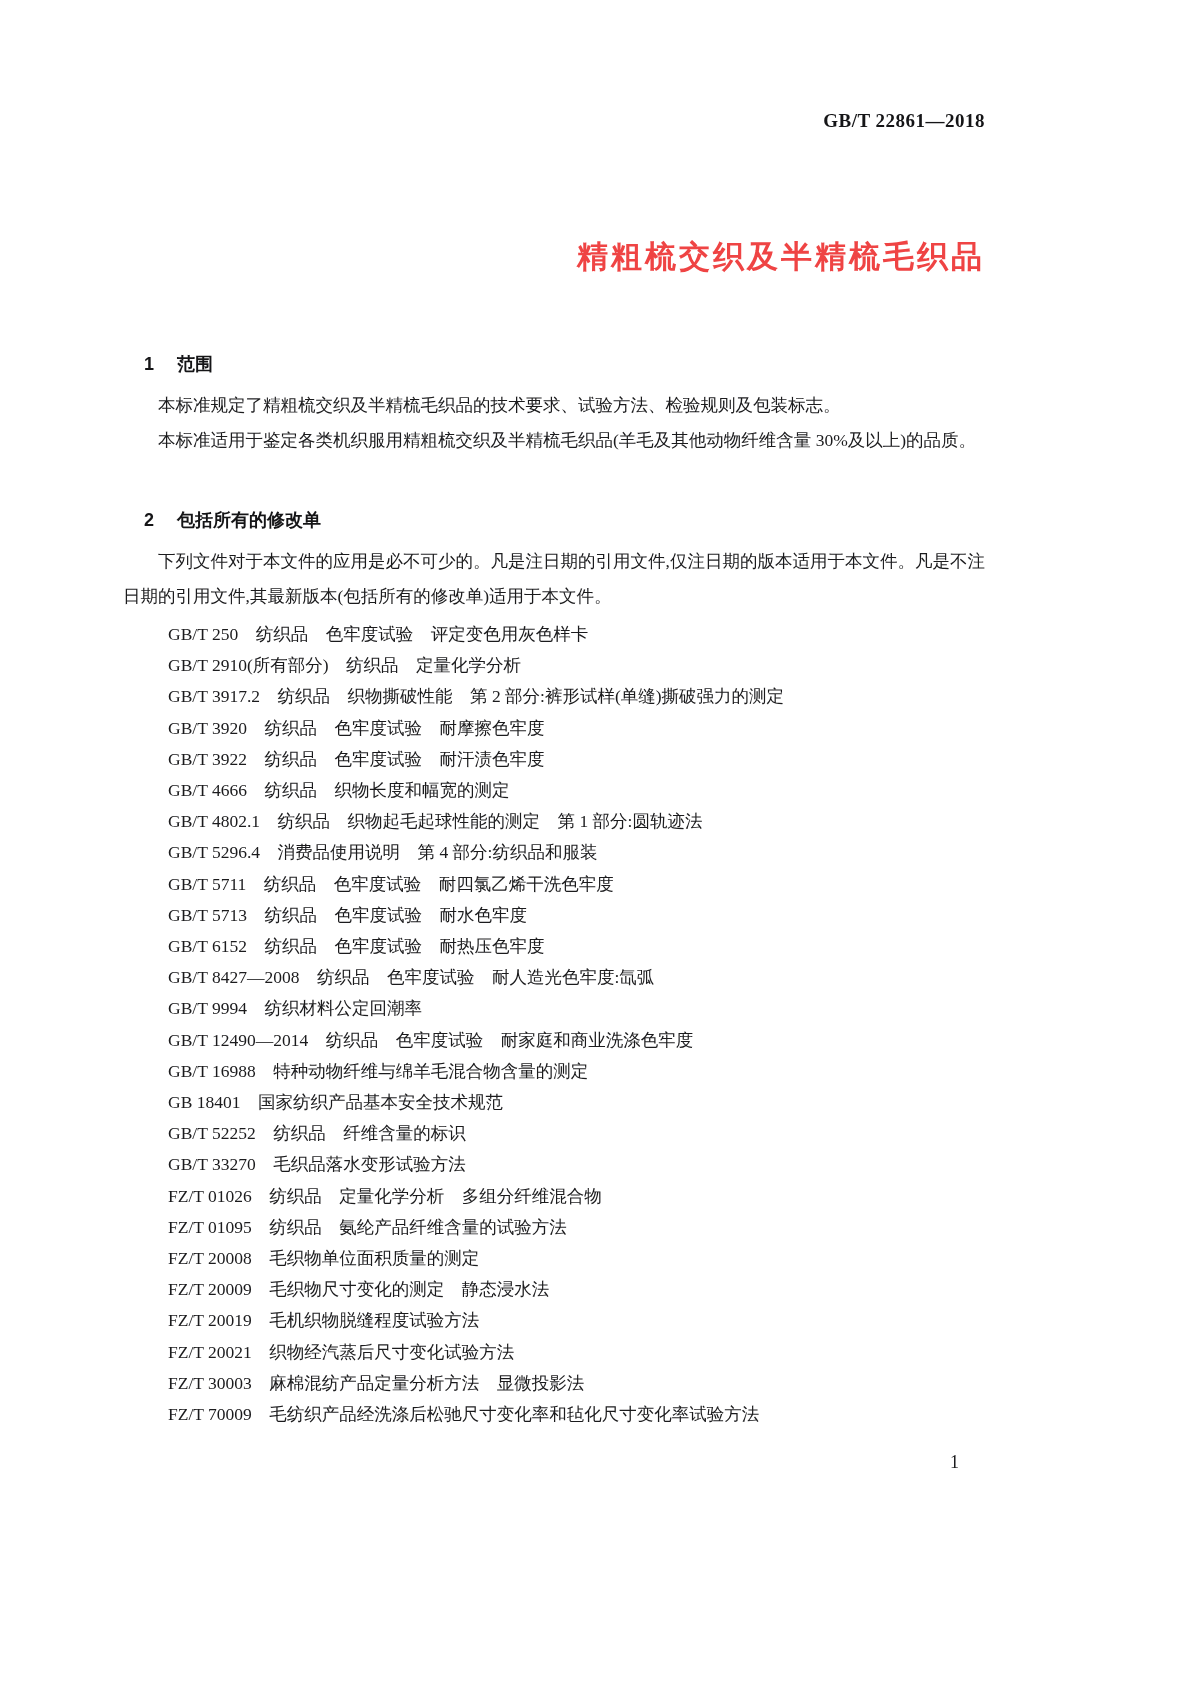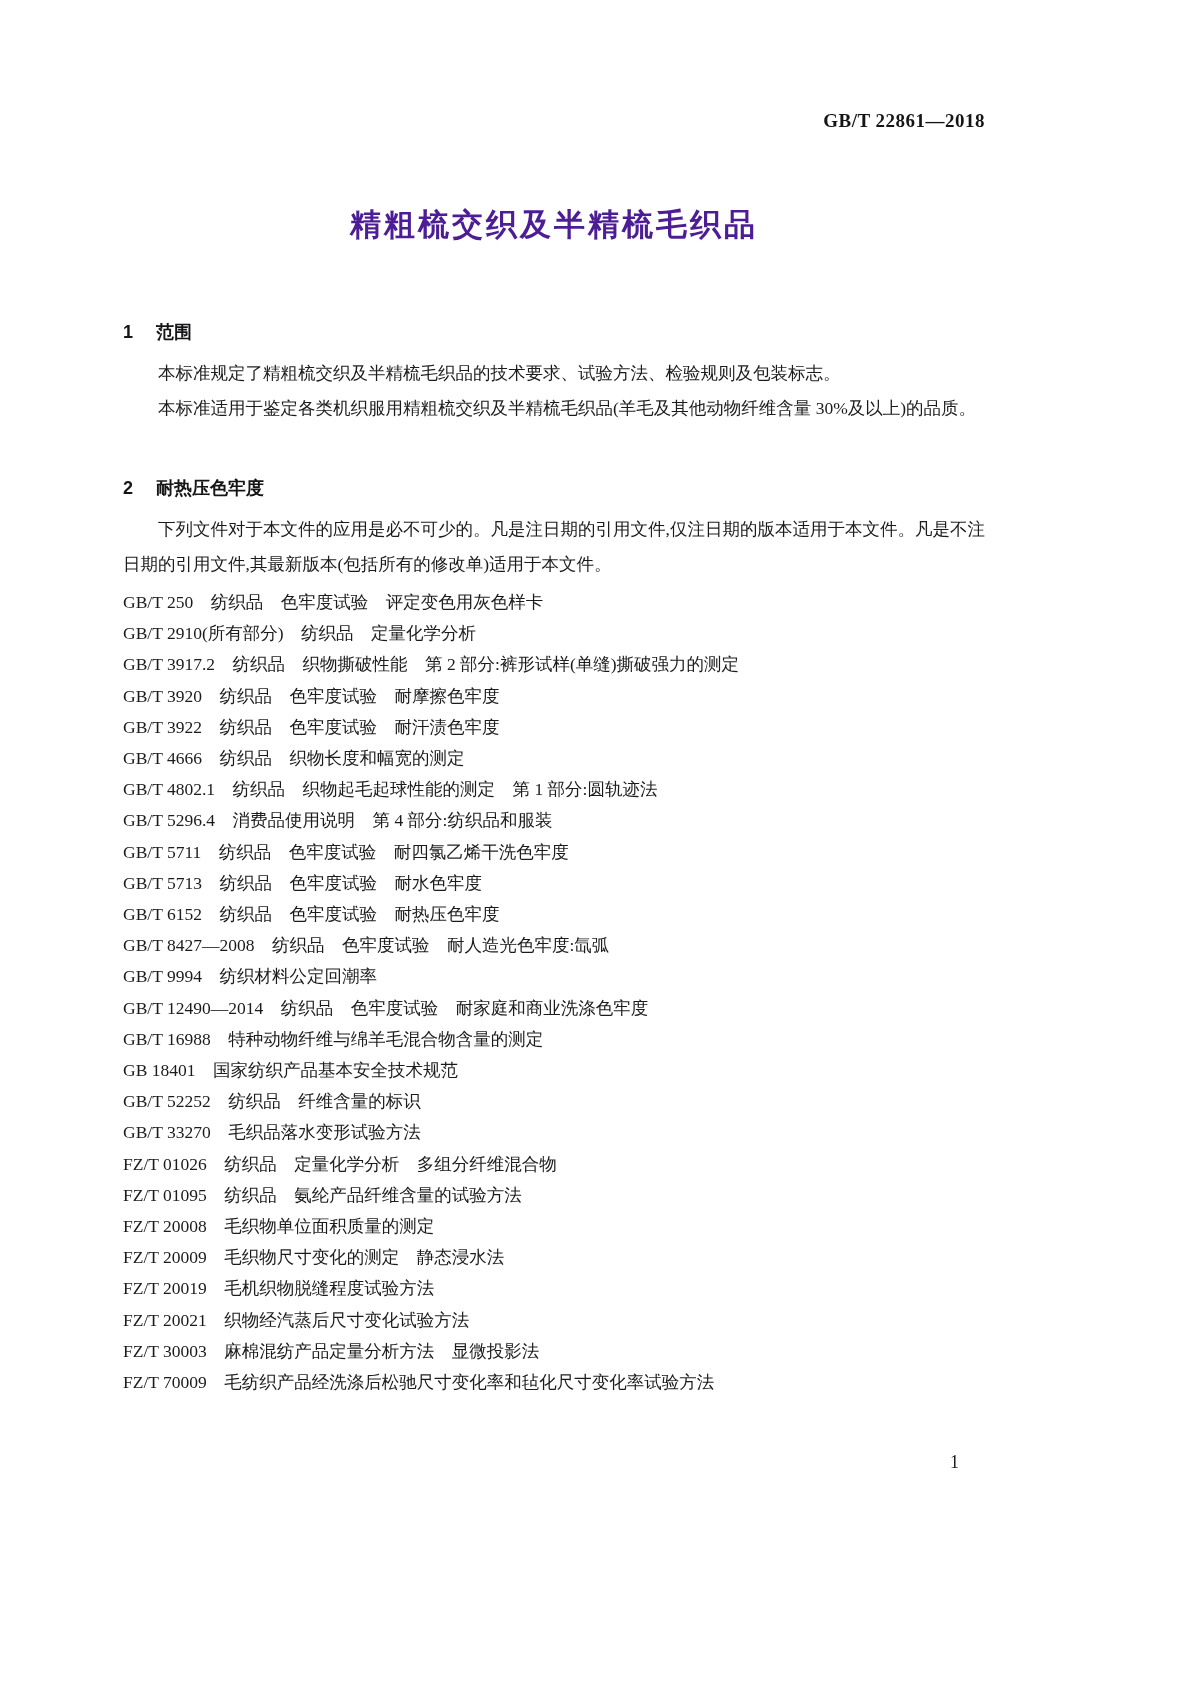--- a/index.html
+++ b/index.html
@@ -22,51 +22,53 @@
   }
   .doc-header {
     padding-top: 110px;
     text-align: right;
     font-size: 19px;
     font-weight: bold;
     letter-spacing: 0.5px;
     color: #151517;
   }
   .doc-title {
-    margin: 72px 0 0 0;
-    text-align: center;
+    margin: 104px 0 0 0;
+    text-align: right;
     font-size: 31px;
     line-height: 42px;
     font-weight: bold;
     letter-spacing: 3px;
-    color: #4c1d95;
+    color: #ef4444;
     font-family: "Liberation Sans", "DejaVu Sans", sans-serif;
   }
   .sec-heading {
     font-size: 18px;
     line-height: 24px;
     font-weight: bold;
     color: #151517;
     font-family: "Liberation Sans", "DejaVu Sans", sans-serif;
+    margin-left: 21px;
   }
   .sec-heading.first { margin-top: 74px; }
   .sec-heading.second { margin-top: 50px; }
   .sec-num { display: inline-block; }
   .sec-title { margin-left: 18px; }
   .body-par {
     margin: 0;
     font-size: 17.5px;
     line-height: 35px;
     text-align: justify;
     text-indent: 2em;
     color: #1b1b1d;
   }
   .body-par.lead { margin-top: 12px; }
   .ref-list {
     margin-top: 5px;
+    margin-left: 45px;
   }
   .ref-item {
     font-size: 17.5px;
     line-height: 31.2px;
     white-space: nowrap;
     color: #1b1b1d;
   }
   .page-number {
     position: absolute;
     top: 1452px;
@@ -89,21 +91,21 @@
       <span class="sec-num">1</span>
       <span class="sec-title">范围</span>
     </div>
     <p class="body-par lead">本标准规定了精粗梳交织及半精梳毛织品的技术要求、试验方法、检验规则及包装标志。</p>
     <p class="body-par">本标准适用于鉴定各类机织服用精粗梳交织及半精梳毛织品(羊毛及其他动物纤维含量 30%及以上)的品质。</p>
   </section>
 
   <section>
     <div class="sec-heading second">
       <span class="sec-num">2</span>
-      <span class="sec-title">耐热压色牢度</span>
+      <span class="sec-title">包括所有的修改单</span>
     </div>
     <p class="body-par lead">下列文件对于本文件的应用是必不可少的。凡是注日期的引用文件,仅注日期的版本适用于本文件。凡是不注日期的引用文件,其最新版本(包括所有的修改单)适用于本文件。</p>
     <div class="ref-list" id="ref-list">
         <div class="ref-item">GB/T 250　纺织品　色牢度试验　评定变色用灰色样卡</div>
         <div class="ref-item">GB/T 2910(所有部分)　纺织品　定量化学分析</div>
         <div class="ref-item">GB/T 3917.2　纺织品　织物撕破性能　第 2 部分:裤形试样(单缝)撕破强力的测定</div>
         <div class="ref-item">GB/T 3920　纺织品　色牢度试验　耐摩擦色牢度</div>
         <div class="ref-item">GB/T 3922　纺织品　色牢度试验　耐汗渍色牢度</div>
         <div class="ref-item">GB/T 4666　纺织品　织物长度和幅宽的测定</div>
         <div class="ref-item">GB/T 4802.1　纺织品　织物起毛起球性能的测定　第 1 部分:圆轨迹法</div>

